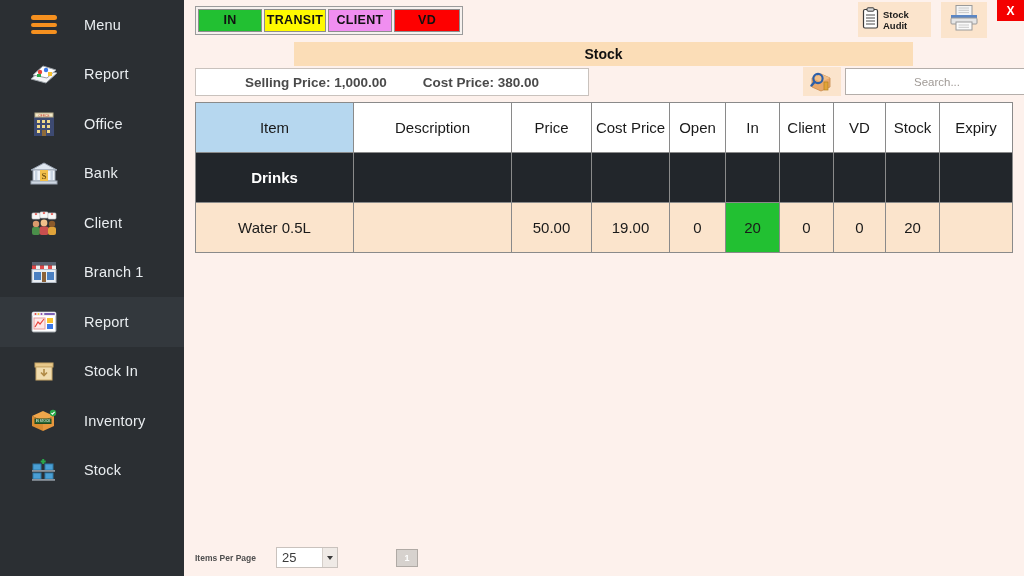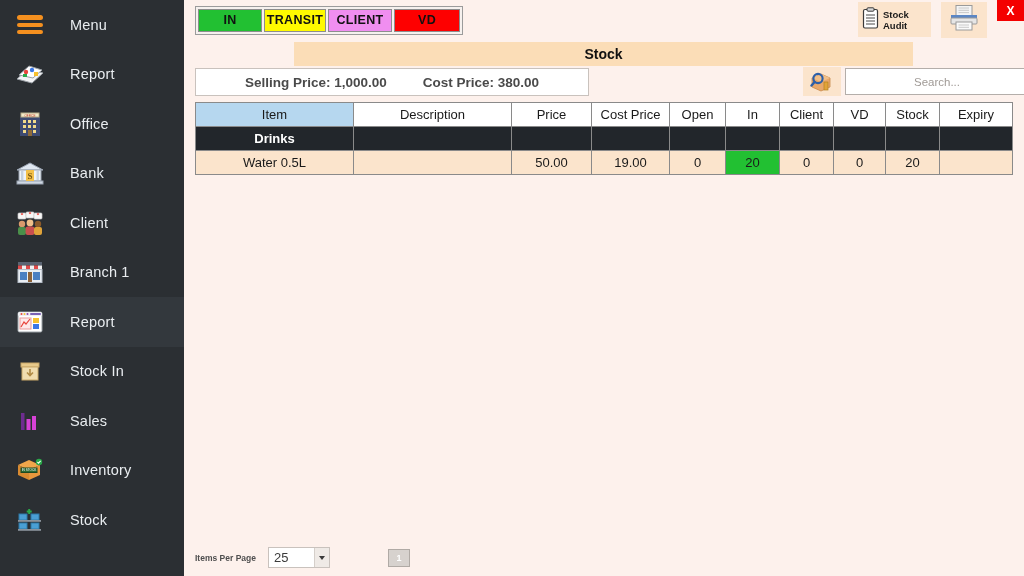--- a/index.html
+++ b/index.html
@@ -18,21 +18,21 @@
   #sidebar {
     position: absolute; left: 0; top: 0;
     width: 184px; height: 576px;
     background: #2b2f33;
     overflow: hidden;
   }
   .nav-item {
     position: relative;
     height: 49.5px;
     display: flex; align-items: center;
-    padding-left: 10px;
+    padding-left: 24px;
     cursor: pointer;
   }
   .nav-item.selected { background: #33383d; }
   .nav-ico {
     width: 40px; min-width: 40px; height: 34px;
     display: flex; align-items: center; justify-content: center;
     margin-right: 20px;
   }
   .nav-label {
     color: #e9edf0;
@@ -147,24 +147,24 @@
   #search-input::placeholder { color: #a09a96; }
 
   
   #table-wrap {
     position: absolute; left: 11px; top: 102px;
     width: 817px;
   }
   table.grid { border-collapse: collapse; width: 817px; table-layout: fixed; }
   table.grid th, table.grid td {
     border: 1px solid #8a8a8a;
-    font-size: 13px;
+    font-size: 15px;
     font-weight: normal;
     height: 14px;
-    padding: 4px 2px;
+    padding: 16px 2px;
     overflow: hidden;
     white-space: nowrap;
   }
   table.grid thead th { background: #fff; color: #1a1a1a; text-align: center; }
   table.grid thead th.col-item { background: #b6d7ef; }
 
   tr.group-row td {
     background: #22262b;
     color: #fff;
     font-weight: bold;
@@ -174,21 +174,21 @@
   tr.data-row td {
     background: #fbe4cc;
     color: #1a1a1a;
     text-align: center;
     height: 24px;
   }
   td.cell-hl { background: #22c032 !important; }
 
   
   #footer { position: absolute; left: 11px; bottom: 8px; display: flex; align-items: center; }
-  #ipp-label { font-size: 8.5px; font-weight: bold; color: #4f4f4f; margin-right: 12px; }
+  #ipp-label { font-size: 8.5px; font-weight: bold; color: #4f4f4f; margin-right: 20px; }
   #ipp-select {
     position: relative;
     width: 62px; height: 21px;
     background: #fff; border: 1px solid #c9c2bd;
     display: flex; align-items: center;
     cursor: pointer;
   }
   #ipp-select .val { font-size: 13px; color: #3b3b3b; padding-left: 5px; }
   #ipp-select .arrow {
     position: absolute; right: 0; top: 0; bottom: 0; width: 15px;
@@ -346,30 +346,20 @@
       <span class="nav-ico">
         <svg width="26" height="26" viewBox="0 0 26 26">
           <rect x="4" y="5" width="18" height="4" fill="#e8c98a" stroke="#c9a868"></rect>
           <rect x="5" y="9" width="16" height="13" fill="#f0dcae" stroke="#c9a868"></rect>
           <path d="M13 11v6M10 14.5l3 3 3-3" stroke="#b08a45" stroke-width="1.6" fill="none"></path>
         </svg>
       </span>
       <span class="nav-label">Stock In</span>
     </div>
 
-    <div class="nav-item">
-      <span class="nav-ico">
-        <svg width="26" height="26" viewBox="0 0 26 26">
-          <rect x="4" y="5" width="3.5" height="17" fill="#6e2d8f"></rect>
-          <rect x="9.5" y="11" width="4" height="11" fill="#d742d7"></rect>
-          <rect x="15" y="8" width="4" height="14" fill="#d742d7"></rect>
-        </svg>
-      </span>
-      <span class="nav-label">Sales</span>
-    </div>
 
     <div class="nav-item">
       <span class="nav-ico">
         <svg width="28" height="26" viewBox="0 0 28 26">
           <polygon points="13,3 24,8 13,13 2,8" fill="#f0a64b"></polygon>
           <polygon points="2,8 13,13 13,23 2,18" fill="#d98b31"></polygon>
           <polygon points="24,8 13,13 13,23 24,18" fill="#e8973d"></polygon>
           <rect x="5" y="11" width="16" height="4.5" fill="#2d6a33" stroke="#1d4a23"></rect>
           <text x="13" y="14.4" font-size="3.1" fill="#ffffff" text-anchor="middle" font-family="Liberation Sans">IN STOCK</text>
           <circle cx="23" cy="5" r="3.2" fill="#2aa84a"></circle>

